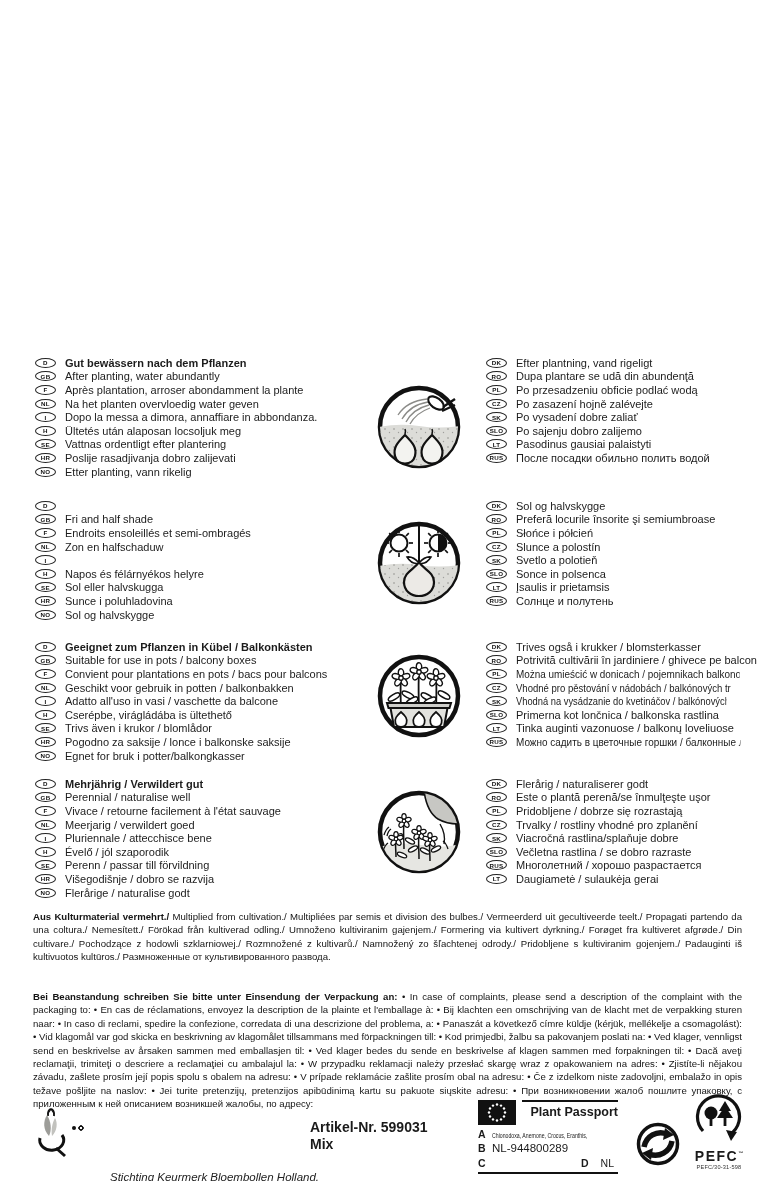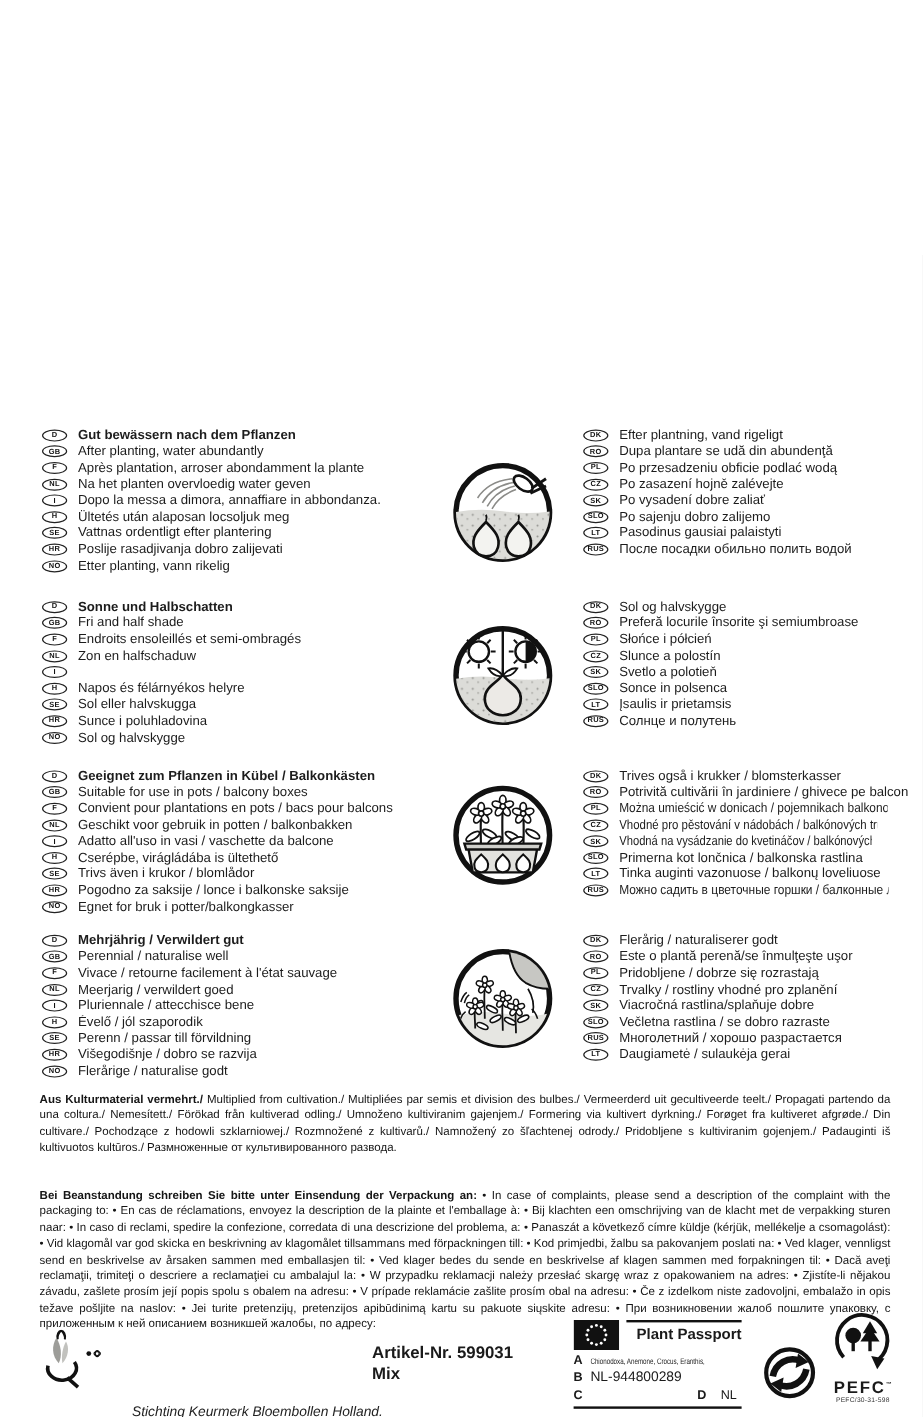--- a/index.html
+++ b/index.html
@@ -170,21 +170,20 @@
           <span class="badge">RUS</span>
           <span class="entry-text fit">После посадки обильно полить водой</span>
         </div>
       </div>
   </div>
 
   <div class="section" id="section-1">
     <div class="col col-left">
         <div class="line">
           <span class="badge">D</span>
-          <span class="entry-text fit">Sonne und Halbschatten</span>
         </div>
         <div class="line">
           <span class="badge">GB</span>
           <span class="entry-text fit">Fri and half shade</span>
         </div>
         <div class="line">
           <span class="badge">F</span>
           <span class="entry-text fit">Endroits ensoleillés et semi-ombragés</span>
         </div>
         <div class="line">

